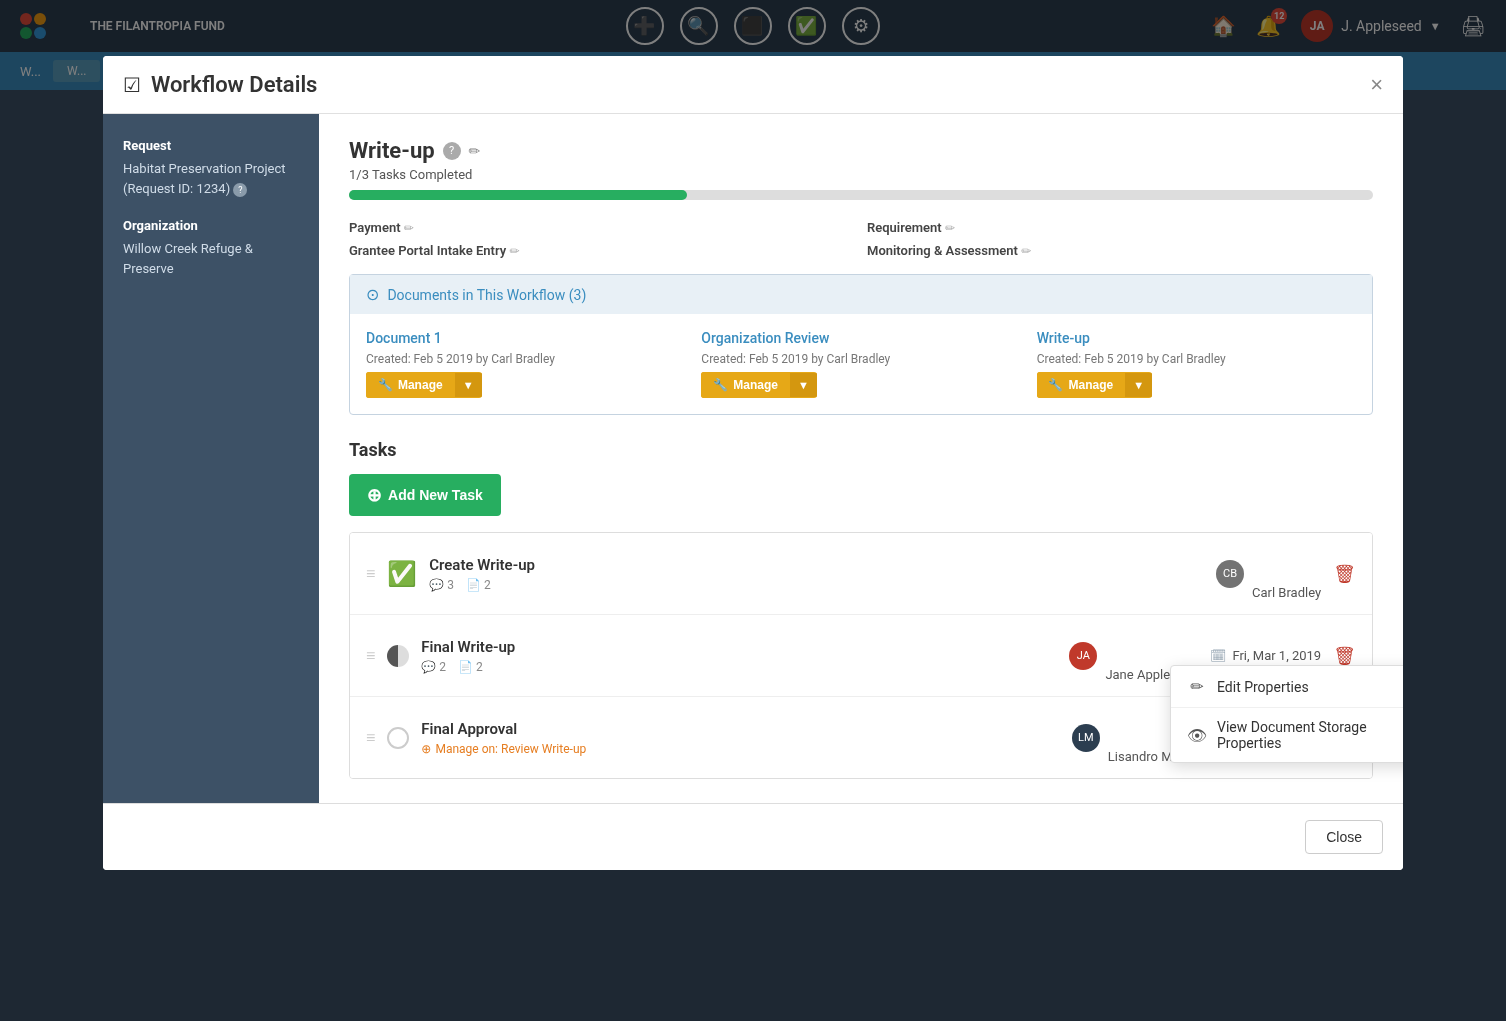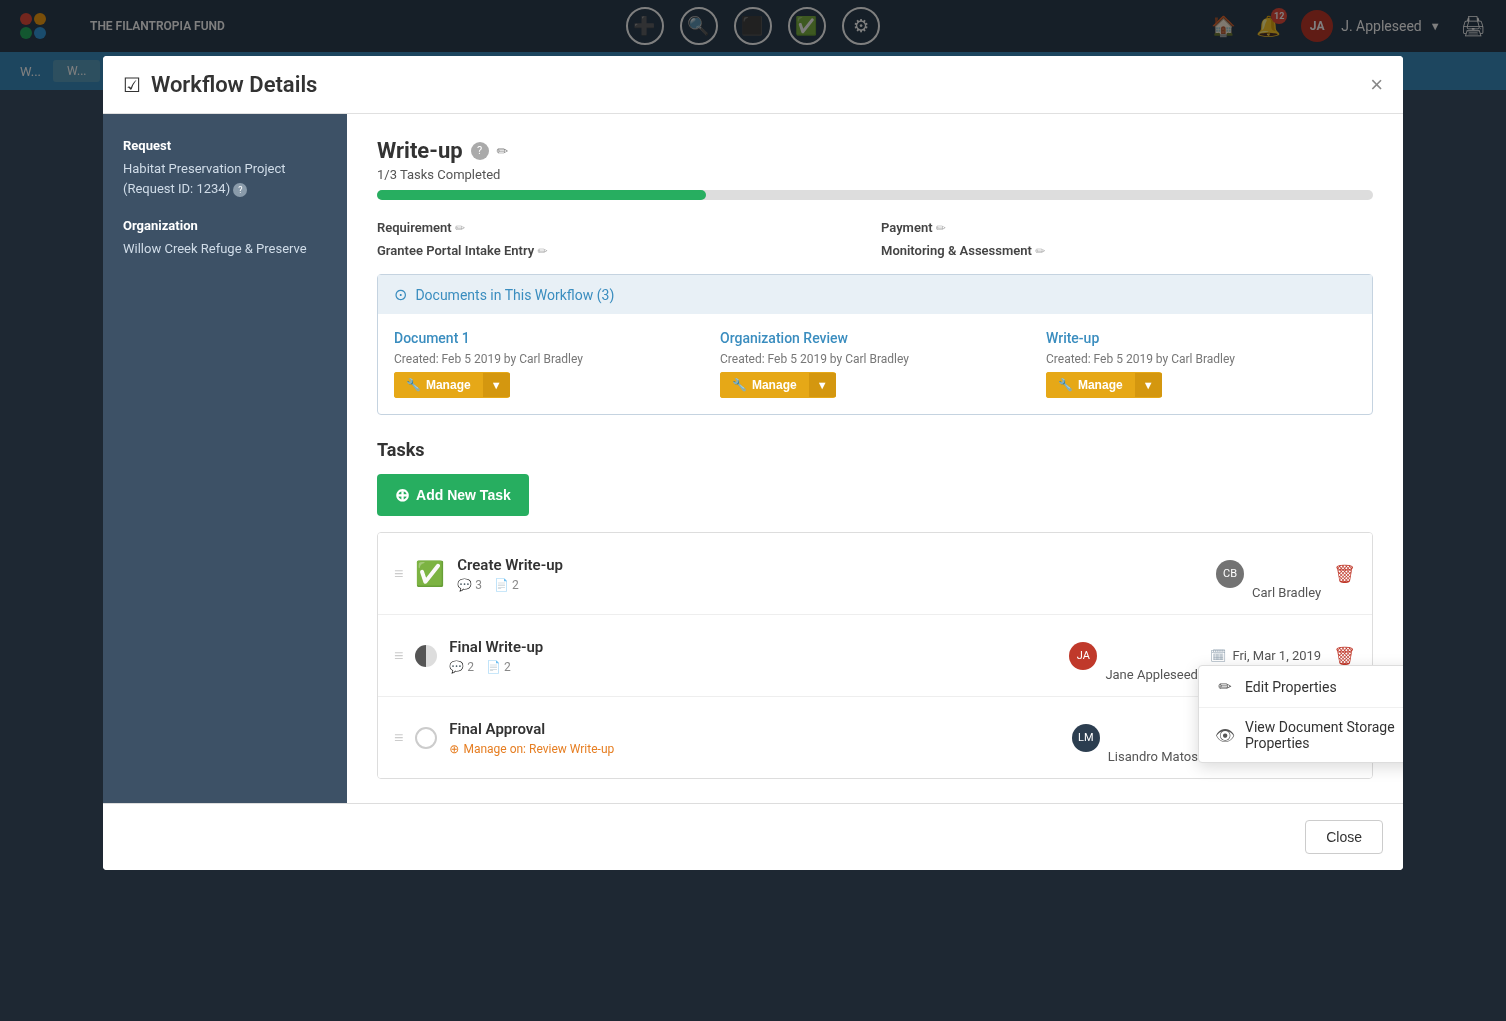--- a/index.html
+++ b/index.html
@@ -168,21 +168,21 @@
 
     
     .modal-body {
       display: flex;
       flex: 1;
       overflow: hidden;
     }
 
     
     .sidebar {
-      width: 244px;
+      width: 216px;
       background: #3d5166;
       color: white;
       padding: 24px 20px;
       flex-shrink: 0;
     }
     .sidebar-section-label {
       font-size: 13px;
       font-weight: 700;
       color: #fff;
       margin-bottom: 6px;
@@ -626,25 +626,25 @@
           <div class="help-circle">?</div>
           <span class="edit-pencil">✏</span>
         </div>
         <div class="tasks-completed-text">1/3 Tasks Completed</div>
         <div class="progress-bar-container">
           <div class="progress-bar-fill"></div>
         </div>
 
         <div class="meta-row">
           <div class="meta-item">
-            <span class="meta-label">Requirement</span>
+            <span class="meta-label">Payment</span>
             <span class="pencil"> ✏</span>
           </div>
           <div class="meta-item">
-            <span class="meta-label">Payment</span>
+            <span class="meta-label">Requirement</span>
             <span class="pencil"> ✏</span>
           </div>
         </div>
         <div class="meta-row" style="margin-bottom:16px;">
           <div class="meta-item">
             <span class="meta-label">Grantee Portal Intake Entry</span>
             <span class="pencil"> ✏</span>
           </div>
           <div class="meta-item">
             <span class="meta-label">Monitoring &amp; Assessment</span>

